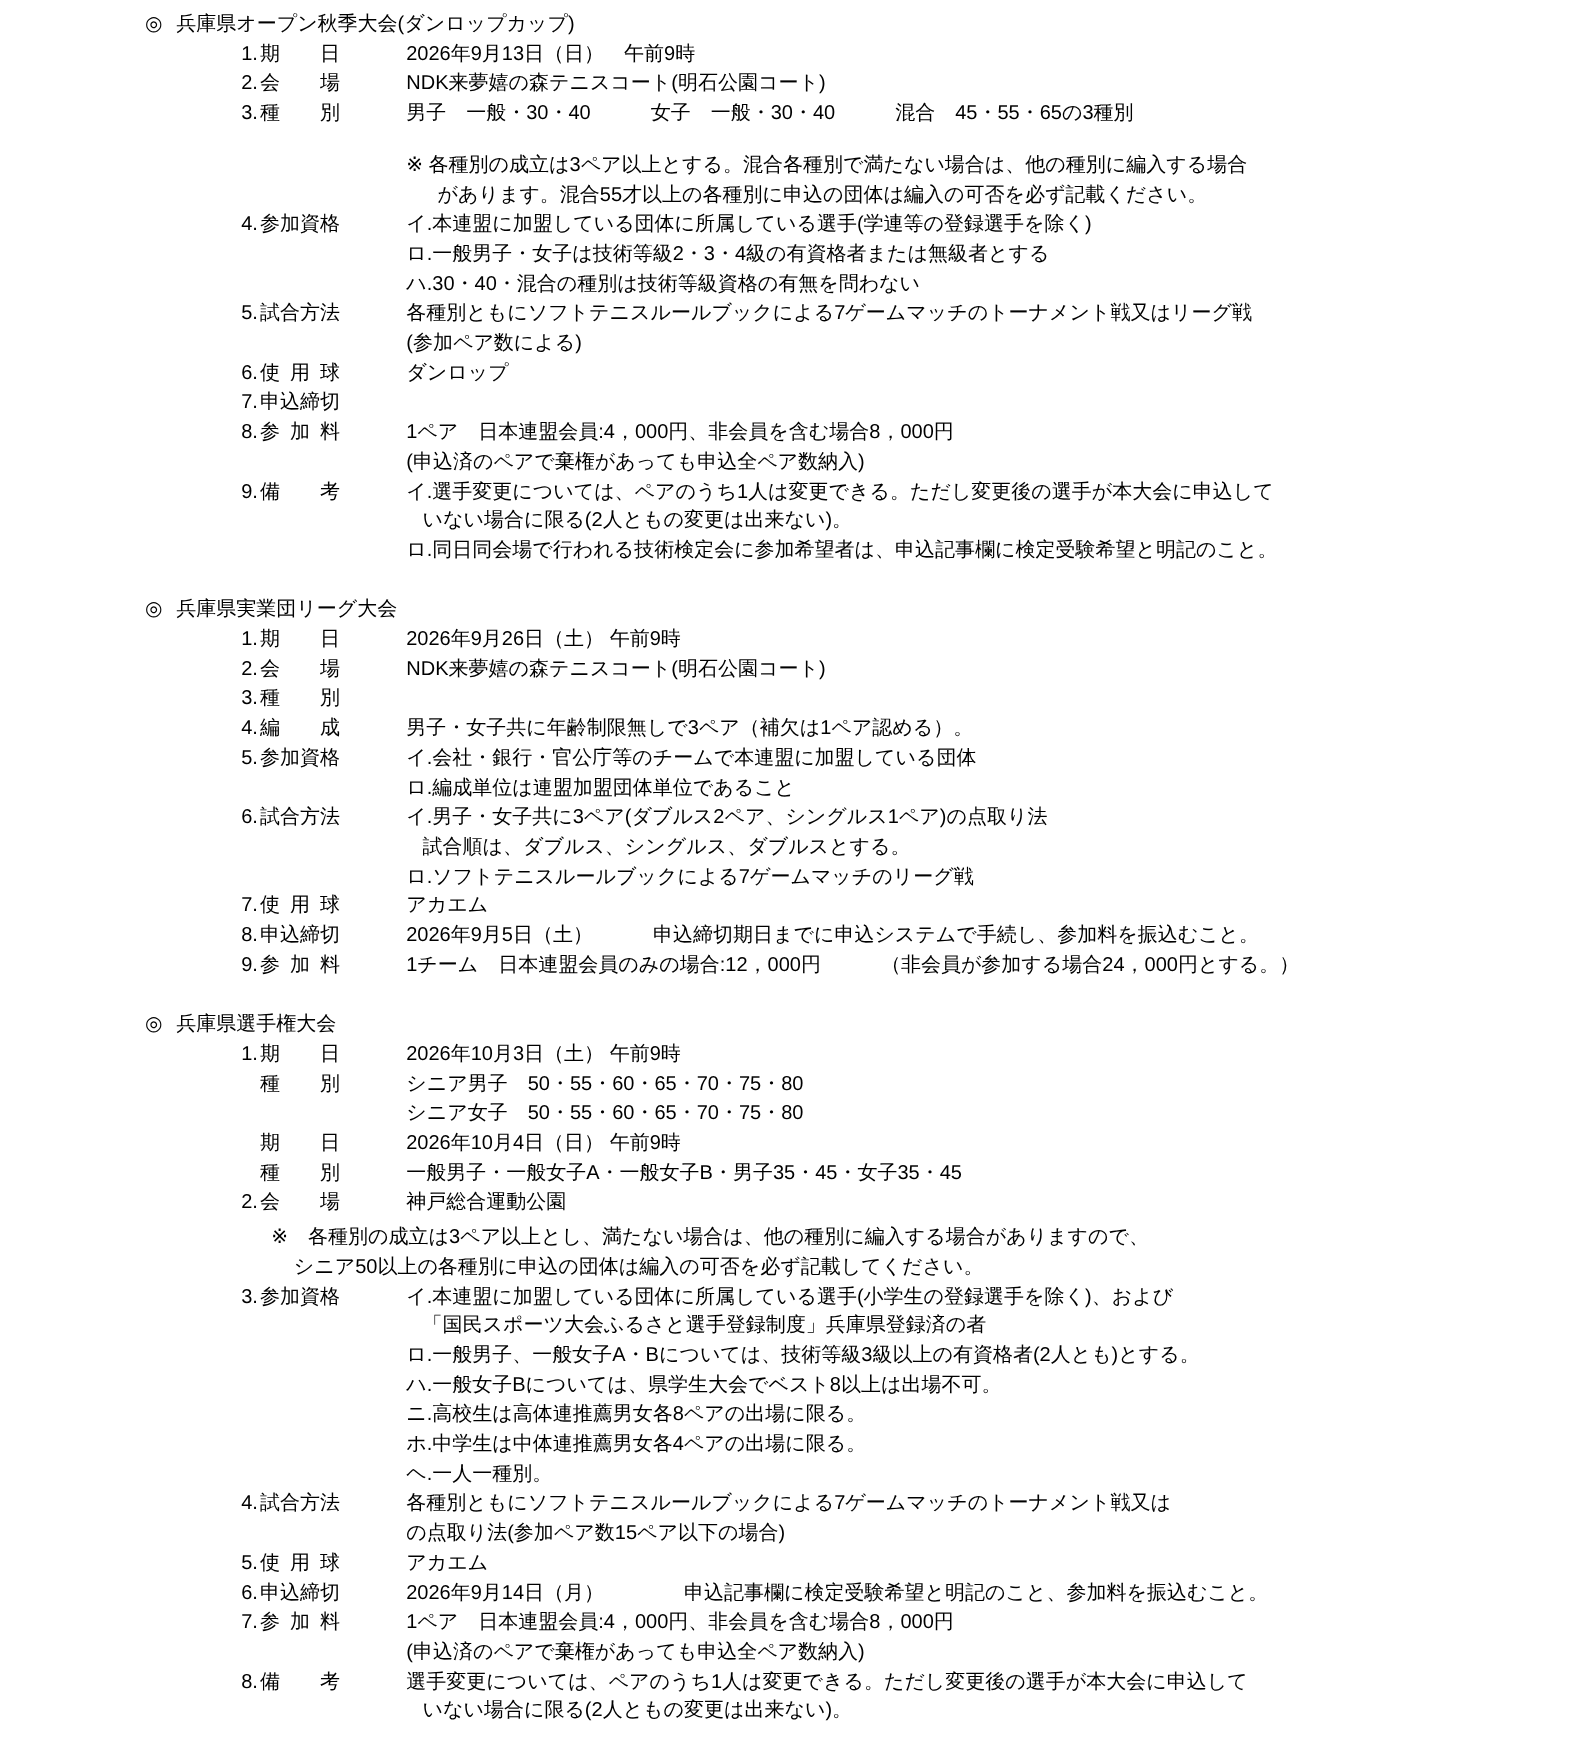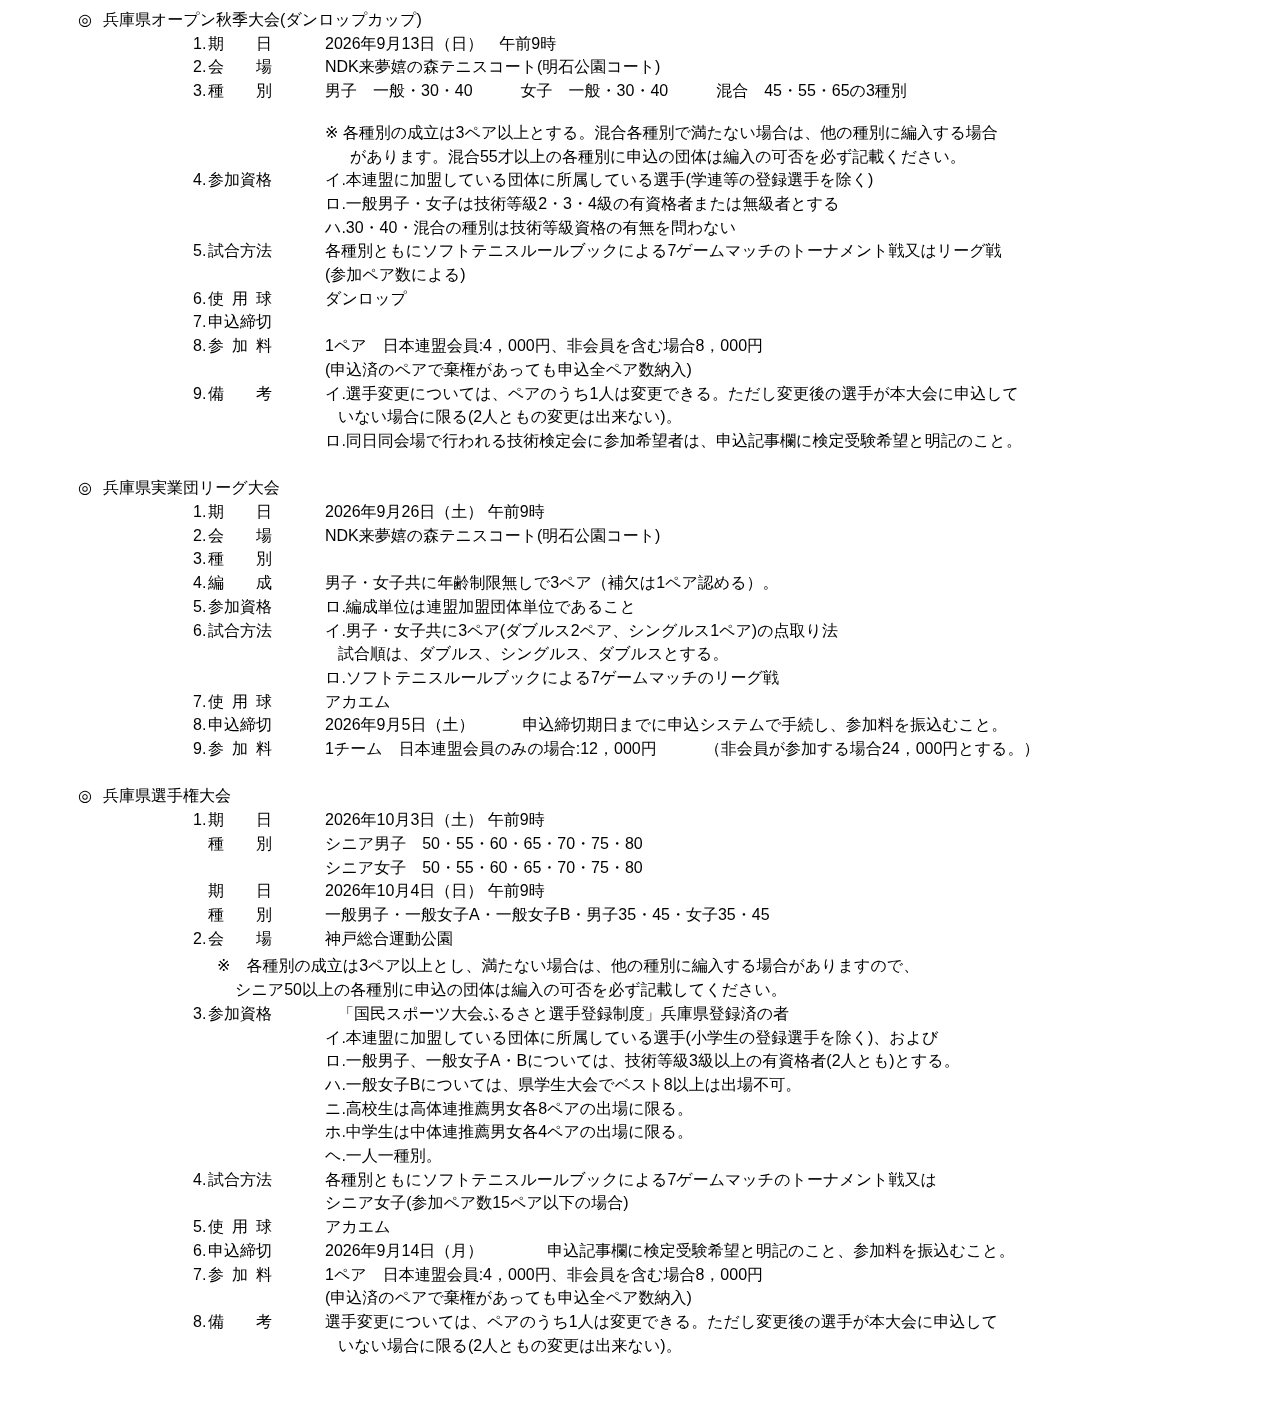--- a/index.html
+++ b/index.html
@@ -5,21 +5,21 @@
   html,body{margin:0;padding:0;}
   body{
     width:1275px;height:1402px;
     background:#ffffff;color:#000000;
     font-family:"Liberation Sans","DejaVu Sans",sans-serif;
     font-size:16px;line-height:23.7px;
     overflow:hidden;
   }
   .page{padding-top:8px;}
   .section + .section{margin-top:23.7px;}
-  .sec-head{padding-left:78px;white-space:nowrap;}
+  .sec-head{padding-left:116px;white-space:nowrap;}
   .sec-head .marker{display:inline-block;}
   .sec-head .title{display:inline-block;margin-left:11px;}
   .row{display:flex;align-items:flex-start;}
   .row .num{flex:none;margin-left:193px;width:15px;}
   .row .lab{flex:none;width:64px;text-align:justify;text-align-last:justify;font-family:Liberation Serif, serif;}
   .row .cont{flex:1 1 auto;margin-left:53px;min-width:0;}
   .line{white-space:nowrap;}
   .line.i1{padding-left:13px;}
   .line.i2{padding-left:25px;}
   .row.note{margin-top:18px;}
@@ -132,20 +132,21 @@
         <span class="num">4.</span>
         <span class="lab">編成</span>
         <div class="cont">
           <div class="line i0">男子・女子共に年齢制限無しで3ペア（補欠は1ペア認める）。</div>
         </div>
       </div>
       <div class="row">
         <span class="num">5.</span>
         <span class="lab">参加資格</span>
         <div class="cont">
+          <div class="line i0">イ.会社・銀行・官公庁等のチームで本連盟に加盟している団体</div>
           <div class="line i0">ロ.編成単位は連盟加盟団体単位であること</div>
         </div>
       </div>
       <div class="row">
         <span class="num">6.</span>
         <span class="lab">試合方法</span>
         <div class="cont">
           <div class="line i0">イ.男子・女子共に3ペア(ダブルス2ペア、シングルス1ペア)の点取り法</div>
           <div class="line i1">試合順は、ダブルス、シングルス、ダブルスとする。</div>
           <div class="line i0">ロ.ソフトテニスルールブックによる7ゲームマッチのリーグ戦</div>
@@ -214,35 +215,35 @@
       <div class="row note2">
         <div class="cont">
           <div class="line i0">※　各種別の成立は3ペア以上とし、満たない場合は、他の種別に編入する場合がありますので、</div>
           <div class="line i1">シニア50以上の各種別に申込の団体は編入の可否を必ず記載してください。</div>
         </div>
       </div>
       <div class="row">
         <span class="num">3.</span>
         <span class="lab">参加資格</span>
         <div class="cont">
+          <div class="line i0">イ.本連盟に加盟している団体に所属している選手(小学生の登録選手を除く)、および</div>
           <div class="line i1">「国民スポーツ大会ふるさと選手登録制度」兵庫県登録済の者</div>
-          <div class="line i0">イ.本連盟に加盟している団体に所属している選手(小学生の登録選手を除く)、および</div>
           <div class="line i0">ロ.一般男子、一般女子A・Bについては、技術等級3級以上の有資格者(2人とも)とする。</div>
           <div class="line i0">ハ.一般女子Bについては、県学生大会でベスト8以上は出場不可。</div>
           <div class="line i0">ニ.高校生は高体連推薦男女各8ペアの出場に限る。</div>
           <div class="line i0">ホ.中学生は中体連推薦男女各4ペアの出場に限る。</div>
           <div class="line i0">ヘ.一人一種別。</div>
         </div>
       </div>
       <div class="row">
         <span class="num">4.</span>
         <span class="lab">試合方法</span>
         <div class="cont">
           <div class="line i0">各種別ともにソフトテニスルールブックによる7ゲームマッチのトーナメント戦又は</div>
-          <div class="line i0">シニア女子(参加ペア数15ペア以下の場合)</div>
+          <div class="line i0">の点取り法(参加ペア数15ペア以下の場合)</div>
         </div>
       </div>
       <div class="row">
         <span class="num">5.</span>
         <span class="lab">使用球</span>
         <div class="cont">
           <div class="line i0">アカエム</div>
         </div>
       </div>
       <div class="row">

